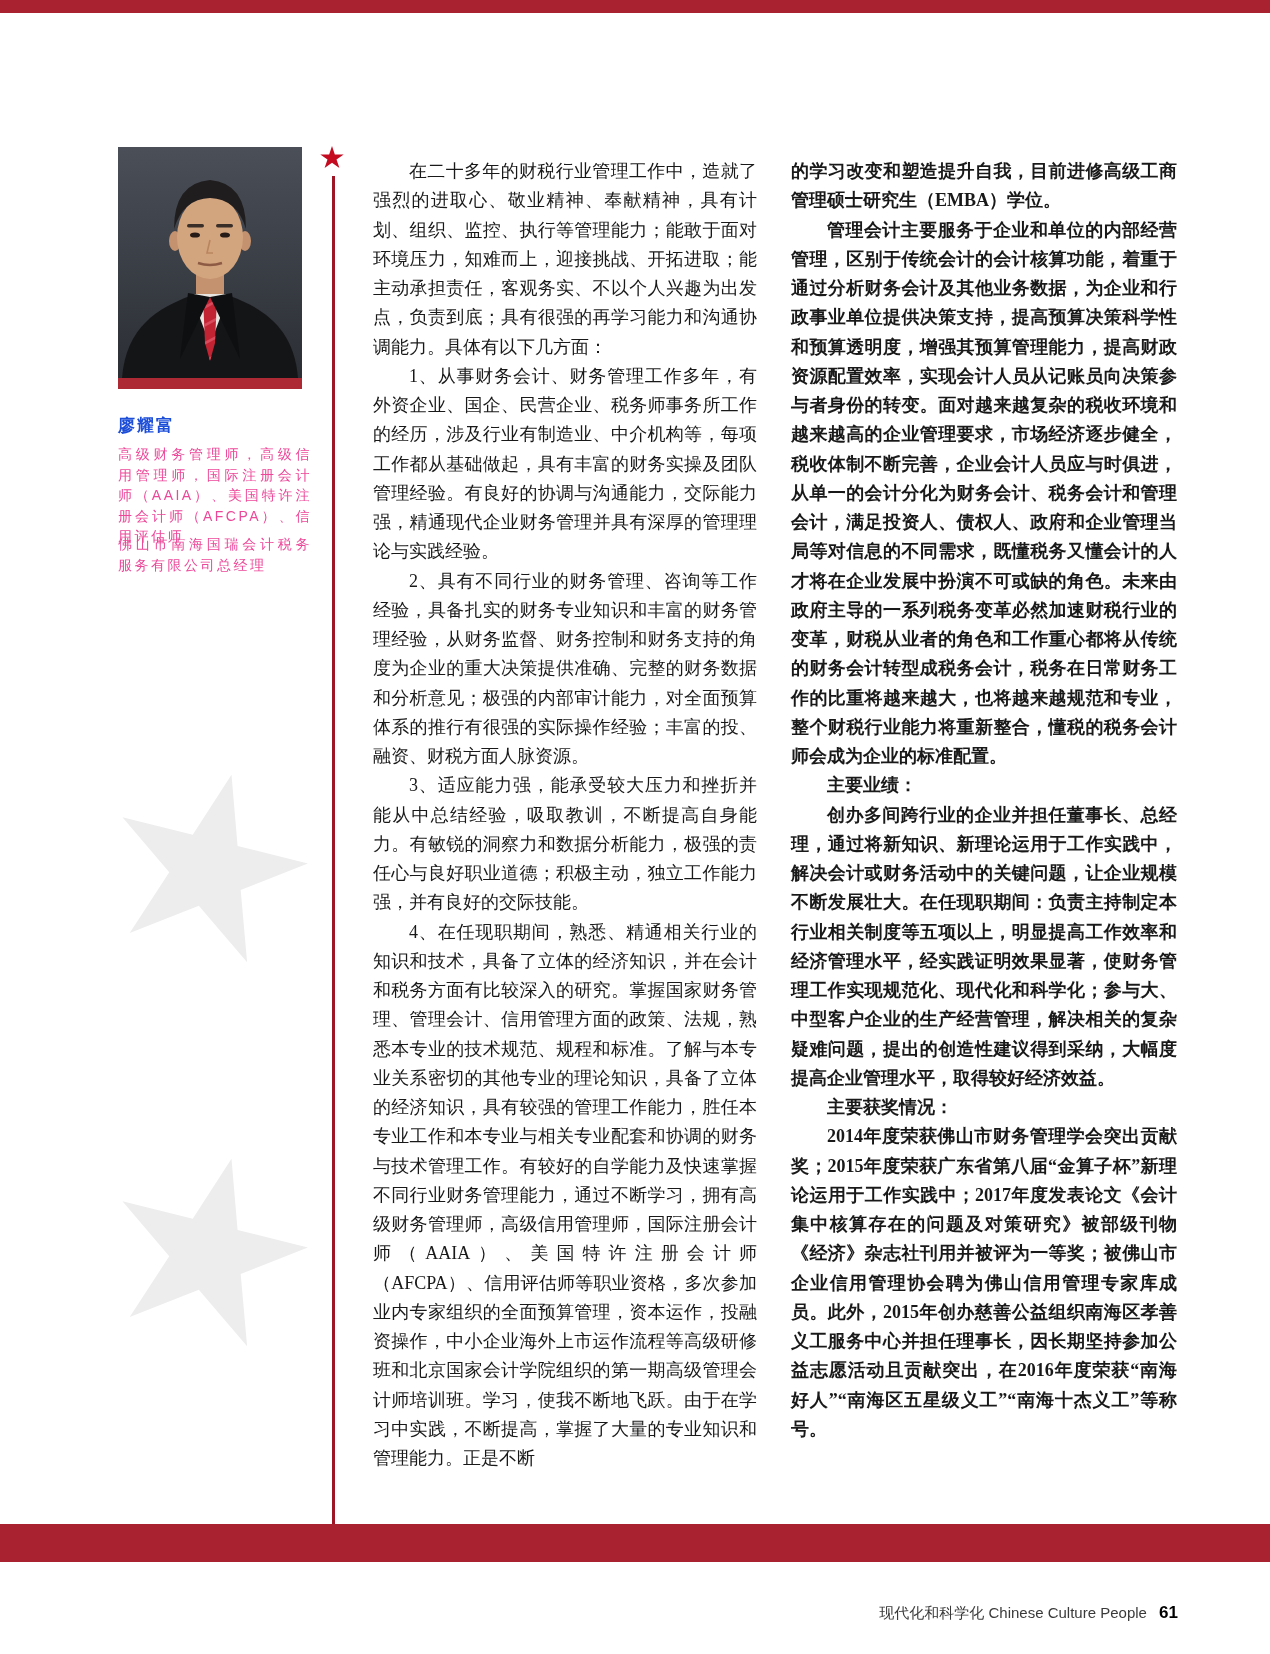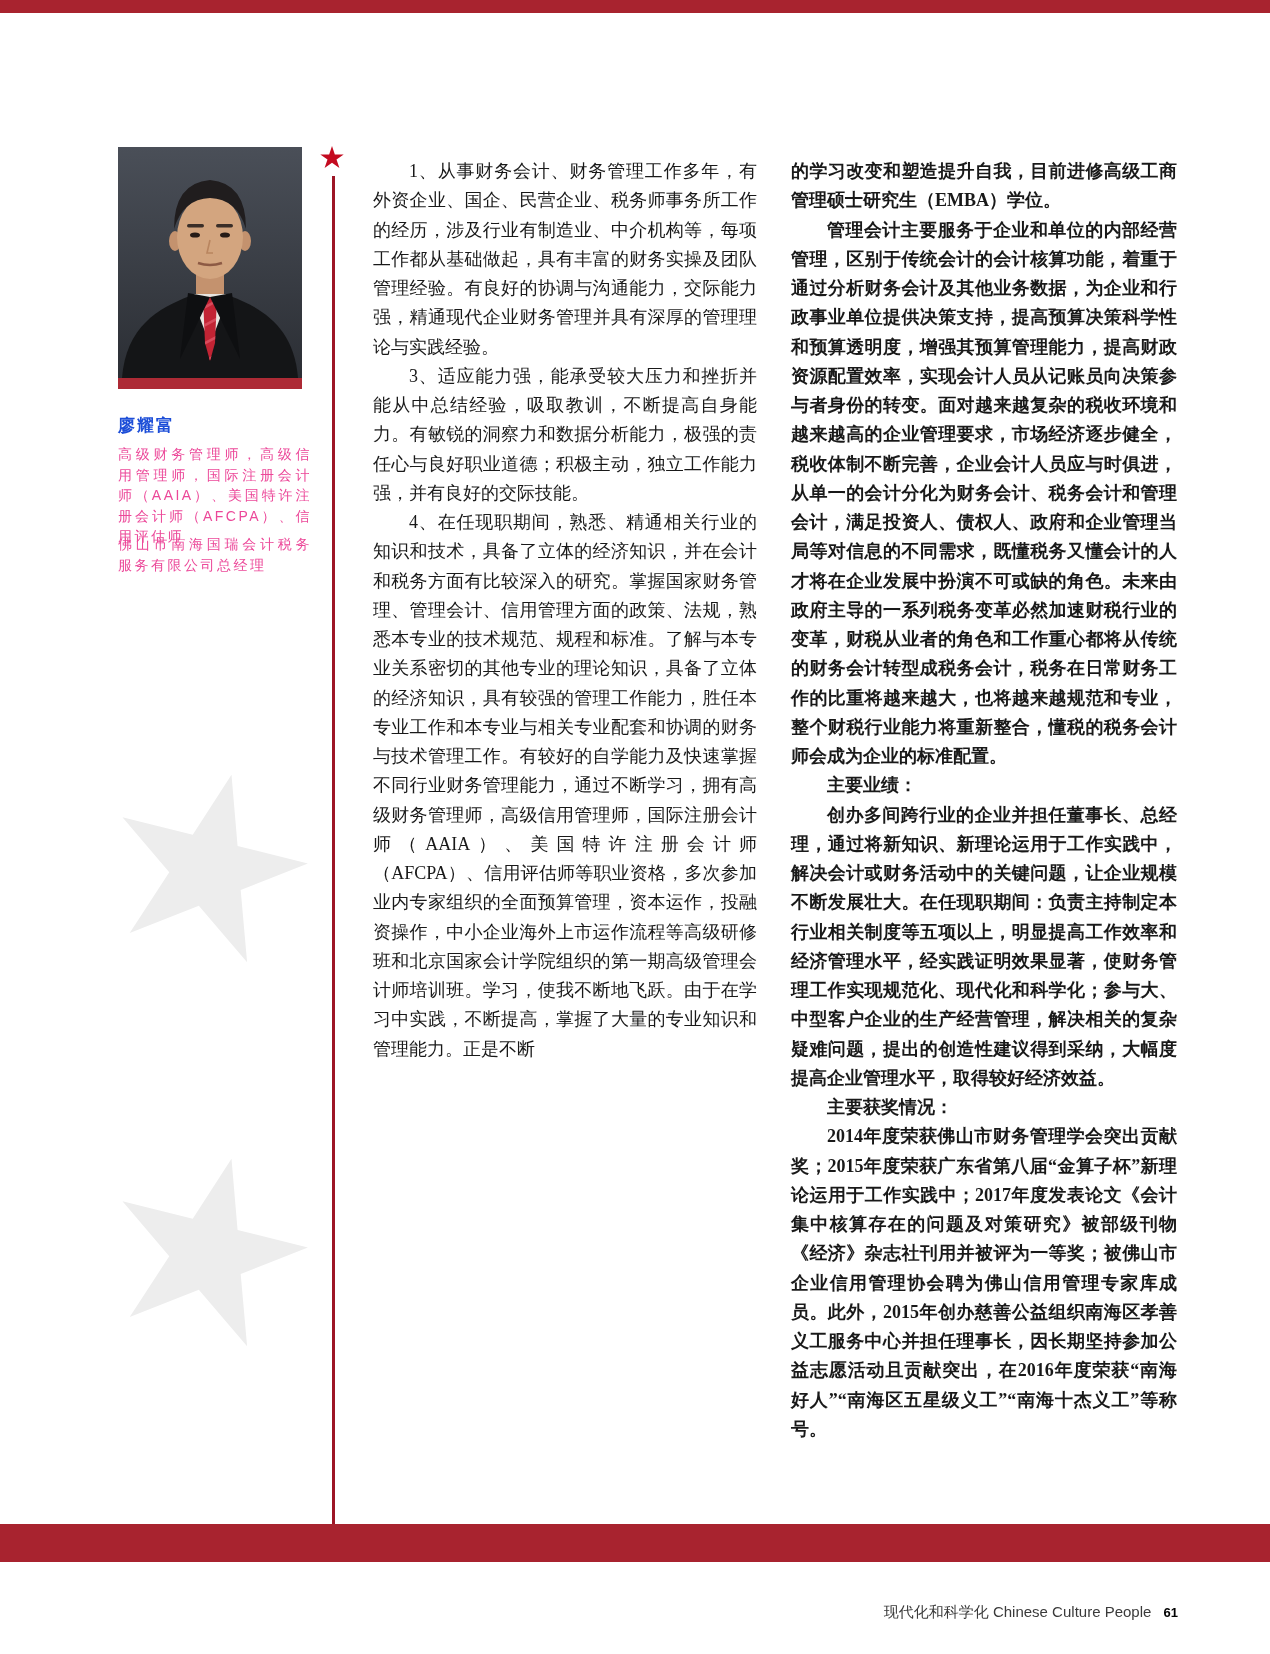--- a/index.html
+++ b/index.html
@@ -45,21 +45,21 @@
     margin:0;font-size:18px;line-height:29.25px;
     text-align:justify;text-justify:inter-character;
   }
   .para.indent{text-indent:2em;}
 
   .footer{
     position:absolute;top:1603px;right:92px;
     font-family:"Liberation Sans","DejaVu Sans",sans-serif;
     font-size:15px;color:#3a3a3a;white-space:nowrap;
   }
-  .footer .pagenum{font-weight:bold;font-size:13px;color:#000;margin-left:8px;}
+  .footer .pagenum{font-weight:bold;font-size:17px;color:#000;margin-left:8px;}
 </style>
 </head>
 <body>
 
 <div class="page">
 
   <div class="bar top"></div>
 
   <div class="watermark wm1">
     <svg viewBox="0 0 100 95">
@@ -115,21 +115,23 @@
       <polygon points="114,146 92,150 122,212" fill="#0e0f11"></polygon>
     </svg>
     <div class="photo-strip"></div>
   </div>
 
   <div class="name">廖耀富</div>
   <div class="bio bio1">高级财务管理师，高级信用管理师，国际注册会计师（AAIA）、美国特许注册会计师（AFCPA）、信用评估师</div>
   <div class="bio bio2">佛山市南海国瑞会计税务服务有限公司总经理</div>
 
   <div class="col col1">
+    <p class="para indent">在二十多年的财税行业管理工作中，造就了强烈的进取心、敬业精神、奉献精神，具有计划、组织、监控、执行等管理能力；能敢于面对环境压力，知难而上，迎接挑战、开拓进取；能主动承担责任，客观务实、不以个人兴趣为出发点，负责到底；具有很强的再学习能力和沟通协调能力。具体有以下几方面：</p>
     <p class="para indent">1、从事财务会计、财务管理工作多年，有外资企业、国企、民营企业、税务师事务所工作的经历，涉及行业有制造业、中介机构等，每项工作都从基础做起，具有丰富的财务实操及团队管理经验。有良好的协调与沟通能力，交际能力强，精通现代企业财务管理并具有深厚的管理理论与实践经验。</p>
+    <p class="para indent">2、具有不同行业的财务管理、咨询等工作经验，具备扎实的财务专业知识和丰富的财务管理经验，从财务监督、财务控制和财务支持的角度为企业的重大决策提供准确、完整的财务数据和分析意见；极强的内部审计能力，对全面预算体系的推行有很强的实际操作经验；丰富的投、融资、财税方面人脉资源。</p>
     <p class="para indent">3、适应能力强，能承受较大压力和挫折并能从中总结经验，吸取教训，不断提高自身能力。有敏锐的洞察力和数据分析能力，极强的责任心与良好职业道德；积极主动，独立工作能力强，并有良好的交际技能。</p>
     <p class="para indent">4、在任现职期间，熟悉、精通相关行业的知识和技术，具备了立体的经济知识，并在会计和税务方面有比较深入的研究。掌握国家财务管理、管理会计、信用管理方面的政策、法规，熟悉本专业的技术规范、规程和标准。了解与本专业关系密切的其他专业的理论知识，具备了立体的经济知识，具有较强的管理工作能力，胜任本专业工作和本专业与相关专业配套和协调的财务与技术管理工作。有较好的自学能力及快速掌握不同行业财务管理能力，通过不断学习，拥有高级财务管理师，高级信用管理师，国际注册会计师（AAIA）、美国特许注册会计师（AFCPA）、信用评估师等职业资格，多次参加业内专家组织的全面预算管理，资本运作，投融资操作，中小企业海外上市运作流程等高级研修班和北京国家会计学院组织的第一期高级管理会计师培训班。学习，使我不断地飞跃。由于在学习中实践，不断提高，掌握了大量的专业知识和管理能力。正是不断</p>
   </div>
 
   <div class="col col2">
     <p class="para">的学习改变和塑造提升自我，目前进修高级工商管理硕士研究生（EMBA）学位。</p>
     <p class="para indent">管理会计主要服务于企业和单位的内部经营管理，区别于传统会计的会计核算功能，着重于通过分析财务会计及其他业务数据，为企业和行政事业单位提供决策支持，提高预算决策科学性和预算透明度，增强其预算管理能力，提高财政资源配置效率，实现会计人员从记账员向决策参与者身份的转变。面对越来越复杂的税收环境和越来越高的企业管理要求，市场经济逐步健全，税收体制不断完善，企业会计人员应与时俱进，从单一的会计分化为财务会计、税务会计和管理会计，满足投资人、债权人、政府和企业管理当局等对信息的不同需求，既懂税务又懂会计的人才将在企业发展中扮演不可或缺的角色。未来由政府主导的一系列税务变革必然加速财税行业的变革，财税从业者的角色和工作重心都将从传统的财务会计转型成税务会计，税务在日常财务工作的比重将越来越大，也将越来越规范和专业，整个财税行业能力将重新整合，懂税的税务会计师会成为企业的标准配置。</p>
     <p class="para indent">主要业绩：</p>
     <p class="para indent">创办多间跨行业的企业并担任董事长、总经理，通过将新知识、新理论运用于工作实践中，解决会计或财务活动中的关键问题，让企业规模不断发展壮大。在任现职期间：负责主持制定本行业相关制度等五项以上，明显提高工作效率和经济管理水平，经实践证明效果显著，使财务管理工作实现规范化、现代化和科学化；参与大、中型客户企业的生产经营管理，解决相关的复杂疑难问题，提出的创造性建议得到采纳，大幅度提高企业管理水平，取得较好经济效益。</p>
     <p class="para indent">主要获奖情况：</p>

